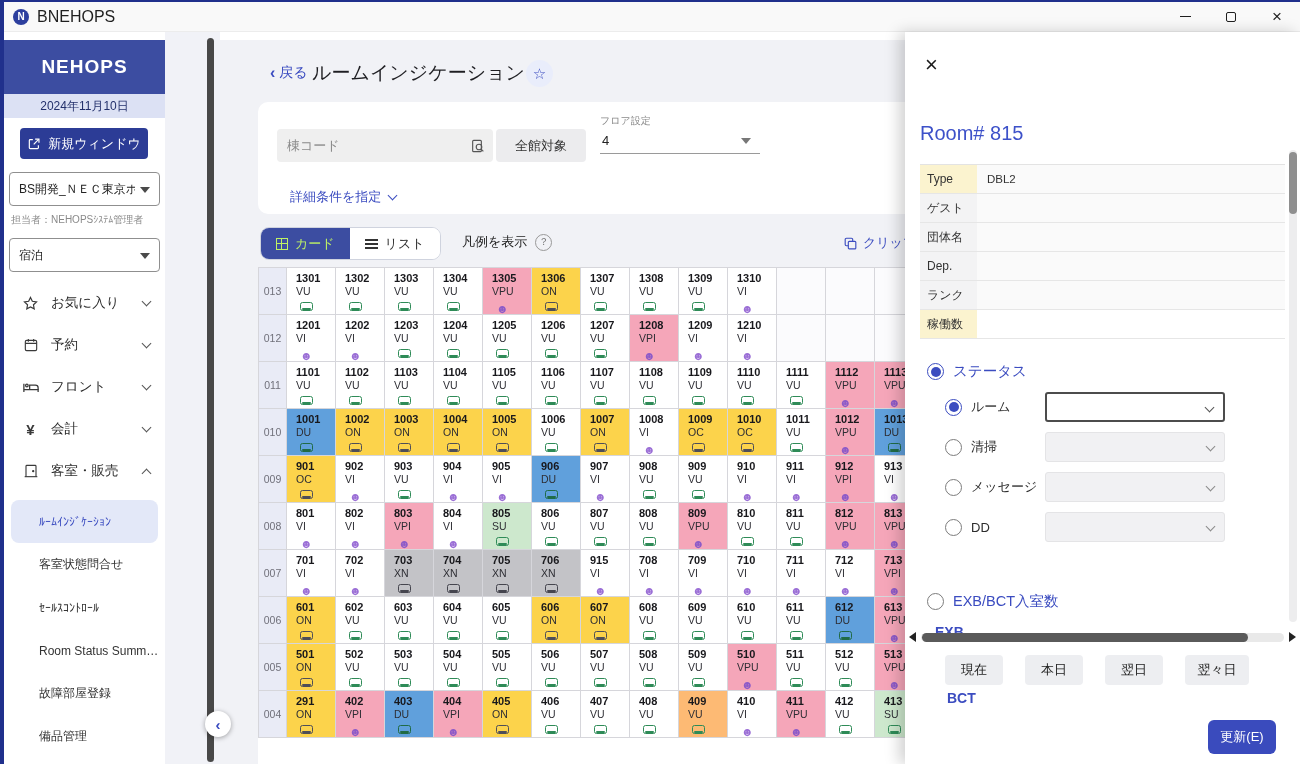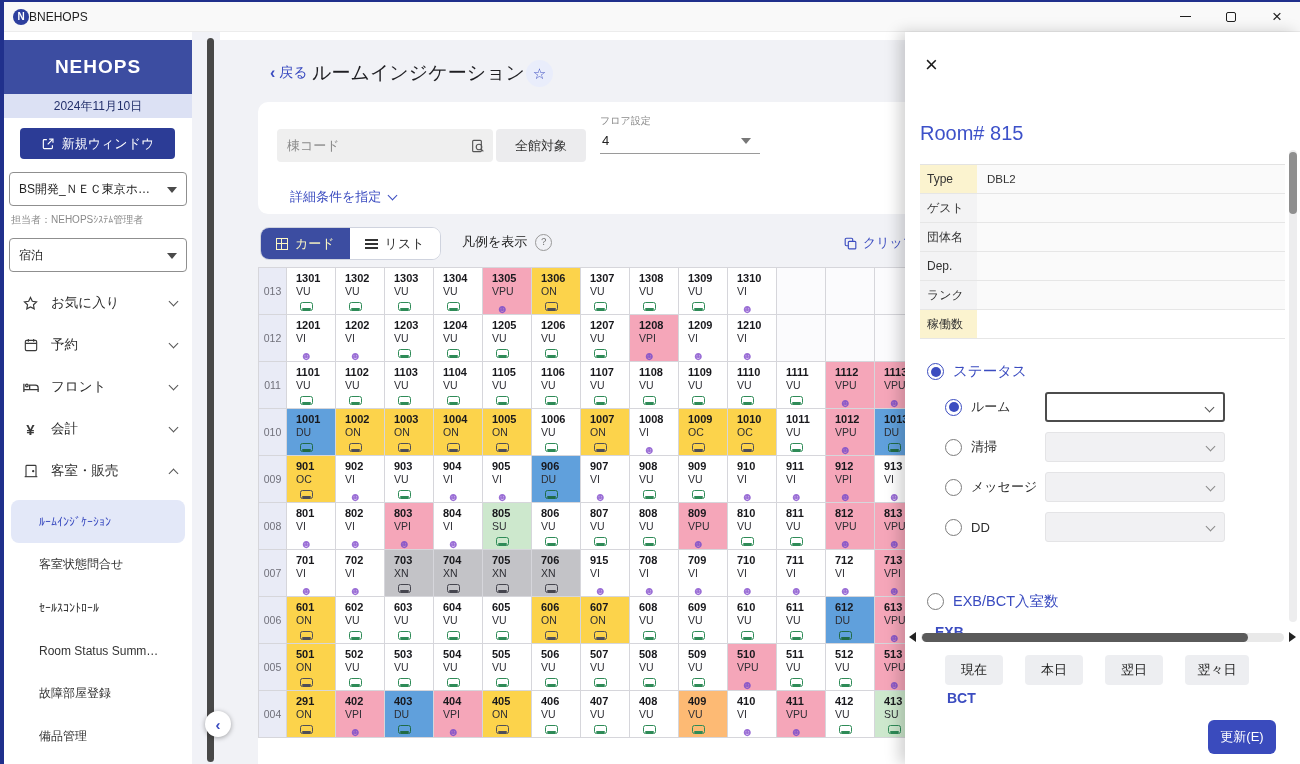--- a/index.html
+++ b/index.html
@@ -4,29 +4,29 @@
 <style>
   * { margin:0; padding:0; box-sizing:border-box; }
   html,body { width:1300px; height:764px; }
   body { font-family:"Liberation Sans","DejaVu Sans",sans-serif; background:#fff; overflow:hidden; }
   .app { position:relative; width:1300px; height:764px; background:#f1f2f7; overflow:hidden; border-top:2px solid #20308c; }
   .left-strip { position:absolute; left:0; top:0; width:4px; height:100%; background:#20308c; z-index:30; }
 
   
   .titlebar { position:absolute; left:4px; right:0; top:0; height:30px; background:#f9f9f9; display:flex; align-items:center; border-bottom:1px solid #ececec; z-index:15; }
   .tb-logo { width:16px; height:16px; border-radius:50%; background:#2d3f9e; color:#fff; font-size:10px; font-weight:bold; display:flex; align-items:center; justify-content:center; margin-left:9px; }
-  .tb-name { font-size:12px; color:#1f1f1f; }
+  .tb-name { font-size:16px; color:#1f1f1f; margin-left:8px; }
   .tb-controls { margin-left:auto; display:flex; height:100%; }
   .tb-btn { width:46px; display:flex; align-items:center; justify-content:center; color:#1f1f1f; cursor:default; }
   .tb-min-glyph { width:11px; height:1.5px; background:#1f1f1f; display:inline-block; }
   .tb-max-glyph { width:10px; height:10px; border:1.3px solid #1f1f1f; border-radius:2px; display:inline-block; }
   .tb-close-glyph { font-size:17px; line-height:1; }
 
   
-  .sidebar { position:absolute; left:4px; top:30px; width:188px; bottom:0; background:#fff; z-index:5; overflow:hidden; }
+  .sidebar { position:absolute; left:4px; top:30px; width:161px; bottom:0; background:#fff; z-index:5; overflow:hidden; }
   .sb-brand { margin-top:8px; height:54px; background:#3c4da1; color:#fff; display:flex; align-items:center; justify-content:center; font-size:19px; font-weight:bold; letter-spacing:1px; }
   .sb-date { height:24px; background:#dce1f4; color:#23306b; font-size:12px; display:flex; align-items:center; justify-content:center; }
   .sb-newwin { position:absolute; left:16px; right:17px; top:96px; height:31px; background:#2c3c96; border:none; border-radius:4px; color:#fff; font-size:13px; display:flex; align-items:center; justify-content:center; gap:7px; font-family:inherit; }
   .sb-select { position:absolute; left:5px; right:5px; height:34px; background:#fff; border:1px solid #8f8f8f; border-radius:4px; display:flex; align-items:center; padding:0 24px 0 9px; font-size:12px; color:#222; }
   #hotel-select { top:140px; }
   #category-select { top:206px; }
   .sel-text { white-space:nowrap; overflow:hidden; }
   .tri { position:absolute; right:9px; top:14px; width:0; height:0; border-left:5px solid transparent; border-right:5px solid transparent; border-top:6px solid #4a4a4a; }
   .sb-operator { position:absolute; left:7px; top:181px; font-size:10px; color:#8a8a8a; white-space:nowrap; }
   #sidebar-menu { position:absolute; left:0; right:0; top:250px; }
@@ -56,21 +56,21 @@
   .search-ico { margin-right:7px; display:flex; }
   .all-btn { position:absolute; left:238px; top:27px; width:90px; height:33px; background:#ececee; border-radius:4px; font-size:13px; color:#333; display:flex; align-items:center; justify-content:center; }
   .floor-select { position:absolute; left:342px; top:12px; width:160px; }
   .fs-label { font-size:10px; color:#8a8a8a; }
   .fs-row { position:relative; height:26px; display:flex; align-items:center; border-bottom:1px solid #9a9a9a; font-size:13px; color:#222; padding-left:2px; }
   .fs-row .tri { top:10px; border-top-color:#777; }
   .adv-link { position:absolute; left:32px; top:86px; display:flex; align-items:center; gap:8px; color:#3b4cc0; font-size:13px; }
   .chev.blue { border-color:#3b4cc0; }
   .tab-group { position:absolute; left:40px; top:195px; height:33px; display:flex; border:1px solid #cfd3de; border-radius:9px; overflow:hidden; background:#fff; }
   .tab { display:flex; align-items:center; gap:7px; padding:0 15px; font-size:13px; }
-  .tab.active { background:#3c4da1; color:#fef9c3; }
+  .tab.active { background:#3c4da1; color:#bef264; }
   .tab.inactive { background:#fff; color:#333; }
   .ico-grid { width:12px; height:12px; border:1.4px solid currentColor; background:linear-gradient(currentColor,currentColor) 50% 0/1.4px 100% no-repeat,linear-gradient(currentColor,currentColor) 0 50%/100% 1.4px no-repeat; }
   .ico-list { width:13px; height:10px; background:linear-gradient(currentColor,currentColor) 0 0/100% 2px no-repeat,linear-gradient(currentColor,currentColor) 0 4px/100% 2px no-repeat,linear-gradient(currentColor,currentColor) 0 8px/100% 2px no-repeat; }
   .legend-link { position:absolute; left:242px; top:201px; display:flex; align-items:center; gap:8px; font-size:13px; color:#222; }
   .help-circle { width:17px; height:17px; border:1.5px solid #999; border-radius:50%; color:#777; font-size:10px; display:flex; align-items:center; justify-content:center; }
   .clip-link { position:absolute; left:623px; top:202px; display:flex; align-items:center; gap:5px; color:#3b4cc0; font-size:13px; white-space:nowrap; }
   .grid-bg { position:absolute; left:38px; top:235px; right:0; bottom:0; background:#fff; }
 
   
   #room-grid { position:absolute; left:38px; top:235px; display:grid; grid-template-columns:28px repeat(13,49px); grid-auto-rows:47px; border-left:1px solid #d6d6db; border-top:1px solid #d6d6db; background:#fff; }

